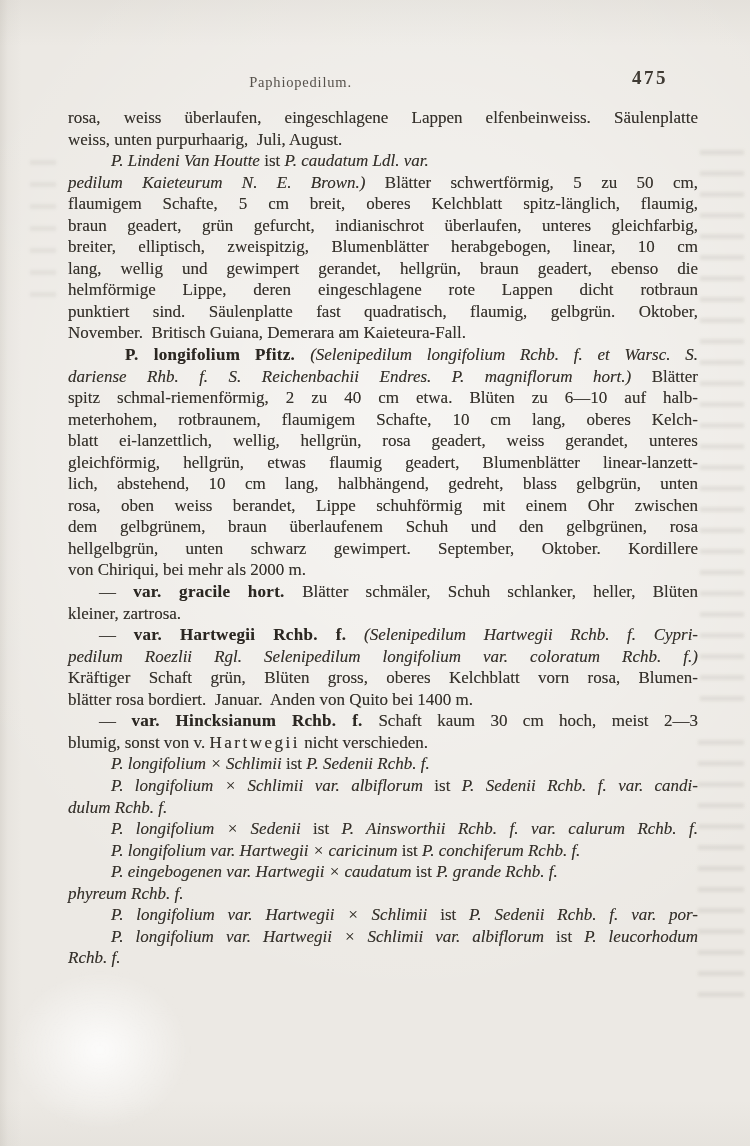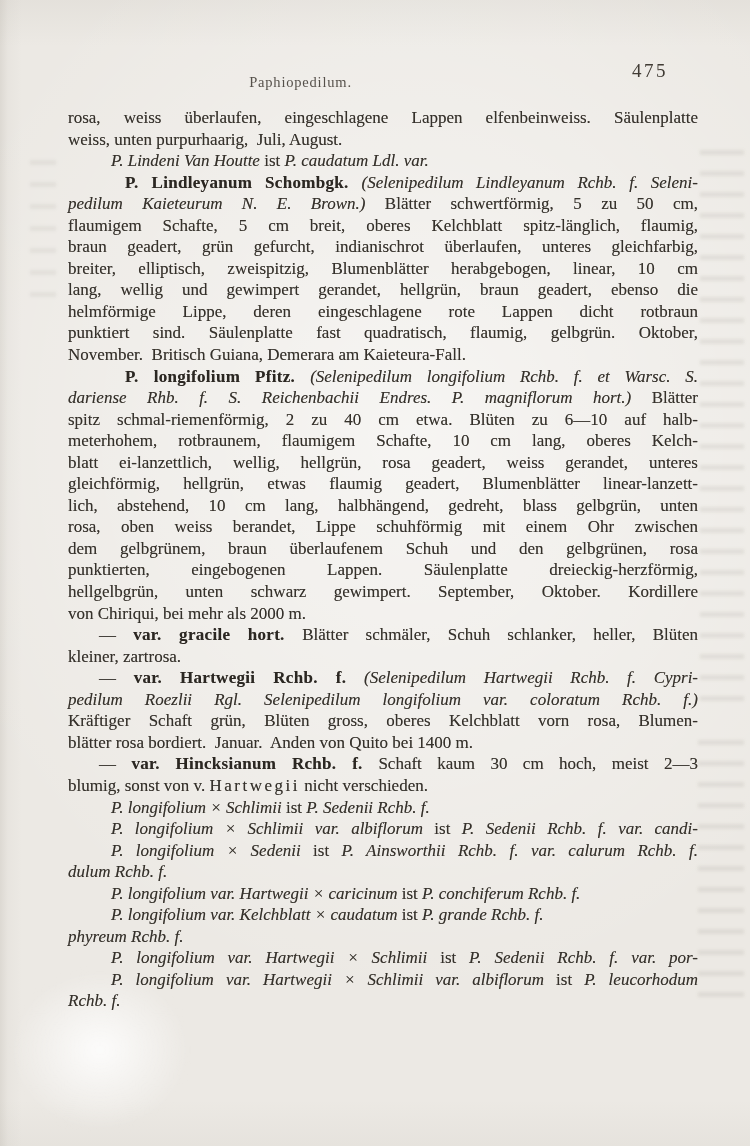--- a/index.html
+++ b/index.html
@@ -14,22 +14,22 @@
       #ece9e4;
     font-family:"Liberation Serif","DejaVu Serif",serif;
     color:#35312b;
     overflow:hidden;
   }
   .running-title{
     position:absolute;top:74px;left:0;width:601px;
     text-align:center;font-size:14.5px;letter-spacing:0.8px;color:#55504a;
   }
   .page-number{
-    position:absolute;top:60px;right:82px;
-    font-size:19px;letter-spacing:2.5px;color:#403b34;
+    position:absolute;top:67px;right:82px;
+    font-size:19px;letter-spacing:2.5px;color:#403b34;font-weight:bold;
   }
   .text-block{
     position:absolute;left:68px;top:107px;width:630px;
   }
   .line{
     height:21.55px;line-height:21.55px;
     font-size:17px;
     white-space:pre-wrap;
     text-shadow:0 0 0.5px rgba(50,45,38,0.45);
   }
@@ -71,54 +71,52 @@
   <div class="smudge ghost-col" style="left:698px;top:740px;width:46px;height:270px;"></div>
   <div class="smudge light-blob" style="left:10px;top:970px;width:180px;height:160px;"></div>
 
   <div class="running-title">Paphiopedilum.</div>
   <div class="page-number">475</div>
 
   <div class="text-block">
       <div class="line j"><span class="seg-r">rosa, weiss überlaufen, eingeschlagene Lappen elfenbeinweiss. Säulenplatte</span></div>
       <div class="line"><span class="seg-r">weiss, unten purpurhaarig,  Juli, August.</span></div>
       <div class="line ind-syn"><span class="seg-i">P. Lindeni Van Houtte</span><span class="seg-r"> ist </span><span class="seg-i">P. caudatum Ldl. var.</span></div>
-      <div class="line j ind-species"><span class="seg-b">P. Lindleyanum Schombgk. </span><span class="seg-i">(Selenipedilum Lindleyanum Rchb. f. Seleni-</span></div>
       <div class="line j"><span class="seg-i">pedilum Kaieteurum N. E. Brown.)</span><span class="seg-r"> Blätter schwertförmig, 5 zu 50 cm,</span></div>
       <div class="line j"><span class="seg-r">flaumigem Schafte, 5 cm breit, oberes Kelchblatt spitz-länglich, flaumig,</span></div>
       <div class="line j"><span class="seg-r">braun geadert, grün gefurcht, indianischrot überlaufen, unteres gleichfarbig,</span></div>
       <div class="line j"><span class="seg-r">breiter, elliptisch, zweispitzig, Blumenblätter herabgebogen, linear, 10 cm</span></div>
       <div class="line j"><span class="seg-r">lang, wellig und gewimpert gerandet, hellgrün, braun geadert, ebenso die</span></div>
       <div class="line j"><span class="seg-r">helmförmige Lippe, deren eingeschlagene rote Lappen dicht rotbraun</span></div>
       <div class="line j"><span class="seg-r">punktiert sind. Säulenplatte fast quadratisch, flaumig, gelbgrün. Oktober,</span></div>
       <div class="line"><span class="seg-r">November.  Britisch Guiana, Demerara am Kaieteura-Fall.</span></div>
       <div class="line j ind-species"><span class="seg-b">P. longifolium Pfitz. </span><span class="seg-i">(Selenipedilum longifolium Rchb. f. et Warsc. S.</span></div>
       <div class="line j"><span class="seg-i">dariense Rhb. f. S. Reichenbachii Endres. P. magniflorum hort.)</span><span class="seg-r"> Blätter</span></div>
       <div class="line j"><span class="seg-r">spitz schmal-riemenförmig, 2 zu 40 cm etwa. Blüten zu 6—10 auf halb-</span></div>
       <div class="line j"><span class="seg-r">meterhohem, rotbraunem, flaumigem Schafte, 10 cm lang, oberes Kelch-</span></div>
       <div class="line j"><span class="seg-r">blatt ei-lanzettlich, wellig, hellgrün, rosa geadert, weiss gerandet, unteres</span></div>
       <div class="line j"><span class="seg-r">gleichförmig, hellgrün, etwas flaumig geadert, Blumenblätter linear-lanzett-</span></div>
       <div class="line j"><span class="seg-r">lich, abstehend, 10 cm lang, halbhängend, gedreht, blass gelbgrün, unten</span></div>
       <div class="line j"><span class="seg-r">rosa, oben weiss berandet, Lippe schuhförmig mit einem Ohr zwischen</span></div>
       <div class="line j"><span class="seg-r">dem gelbgrünem, braun überlaufenem Schuh und den gelbgrünen, rosa</span></div>
-      <div class="line j"><span class="seg-r">punktierten, eingebogenen Lappen. Säulenplatte dreieckig-herzförmig,</span></div>
       <div class="line j"><span class="seg-r">hellgelbgrün, unten schwarz gewimpert. September, Oktober. Kordillere</span></div>
       <div class="line"><span class="seg-r">von Chiriqui, bei mehr als 2000 m.</span></div>
       <div class="line j ind-var"><span class="seg-r">— </span><span class="seg-b">var. gracile hort. </span><span class="seg-r">Blätter schmäler, Schuh schlanker, heller, Blüten</span></div>
       <div class="line"><span class="seg-r">kleiner, zartrosa.</span></div>
       <div class="line j ind-var"><span class="seg-r">— </span><span class="seg-b">var. Hartwegii Rchb. f. </span><span class="seg-i">(Selenipedilum Hartwegii Rchb. f. Cypri-</span></div>
       <div class="line j"><span class="seg-i">pedilum Roezlii Rgl. Selenipedilum longifolium var. coloratum Rchb. f.)</span></div>
       <div class="line j"><span class="seg-r">Kräftiger Schaft grün, Blüten gross, oberes Kelchblatt vorn rosa, Blumen-</span></div>
       <div class="line"><span class="seg-r">blätter rosa bordiert.  Januar.  Anden von Quito bei 1400 m.</span></div>
       <div class="line j ind-var"><span class="seg-r">— </span><span class="seg-b">var. Hincksianum Rchb. f. </span><span class="seg-r">Schaft kaum 30 cm hoch, meist 2—3</span></div>
       <div class="line"><span class="seg-r">blumig, sonst von v. </span><span class="seg-g">Hartwegii</span><span class="seg-r"> nicht verschieden.</span></div>
       <div class="line ind-syn"><span class="seg-i">P. longifolium × Schlimii</span><span class="seg-r"> ist </span><span class="seg-i">P. Sedenii Rchb. f.</span></div>
       <div class="line j ind-syn"><span class="seg-i">P. longifolium × Schlimii var. albiflorum</span><span class="seg-r"> ist </span><span class="seg-i">P. Sedenii Rchb. f. var. candi-</span></div>
+      <div class="line"><span class="seg-i">dulum Rchb. f.</span></div>
       <div class="line j ind-syn"><span class="seg-i">P. longifolium × Sedenii</span><span class="seg-r"> ist </span><span class="seg-i">P. Ainsworthii Rchb. f. var. calurum Rchb. f.</span></div>
-      <div class="line"><span class="seg-i">dulum Rchb. f.</span></div>
       <div class="line ind-syn"><span class="seg-i">P. longifolium var. Hartwegii × caricinum</span><span class="seg-r"> ist </span><span class="seg-i">P. conchiferum Rchb. f.</span></div>
-      <div class="line ind-syn"><span class="seg-i">P. longifolium var. Kelchblatt × caudatum</span><span class="seg-r"> ist </span><span class="seg-i">P. grande Rchb. f.</span></div>
+      <div class="line ind-syn"><span class="seg-i">P. eingebogenen var. Hartwegii × caudatum</span><span class="seg-r"> ist </span><span class="seg-i">P. grande Rchb. f.</span></div>
       <div class="line"><span class="seg-i">phyreum Rchb. f.</span></div>
       <div class="line j ind-syn"><span class="seg-i">P. longifolium var. Hartwegii × Schlimii</span><span class="seg-r"> ist </span><span class="seg-i">P. Sedenii Rchb. f. var. por-</span></div>
       <div class="line j ind-syn"><span class="seg-i">P. longifolium var. Hartwegii × Schlimii var. albiflorum</span><span class="seg-r"> ist </span><span class="seg-i">P. leucorhodum</span></div>
       <div class="line"><span class="seg-i">Rchb. f.</span></div>
     </div>
 
 </div>
 
 </body></html>

